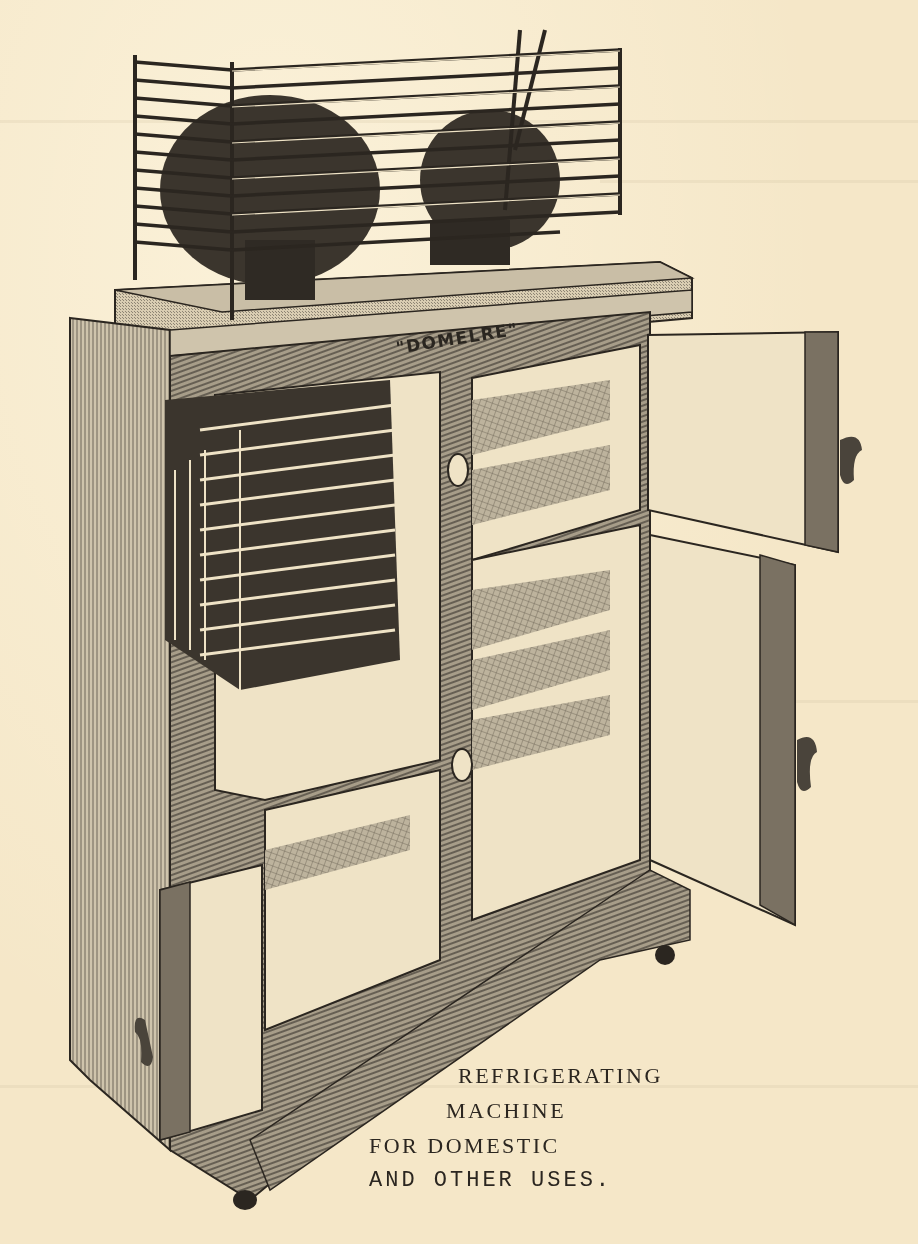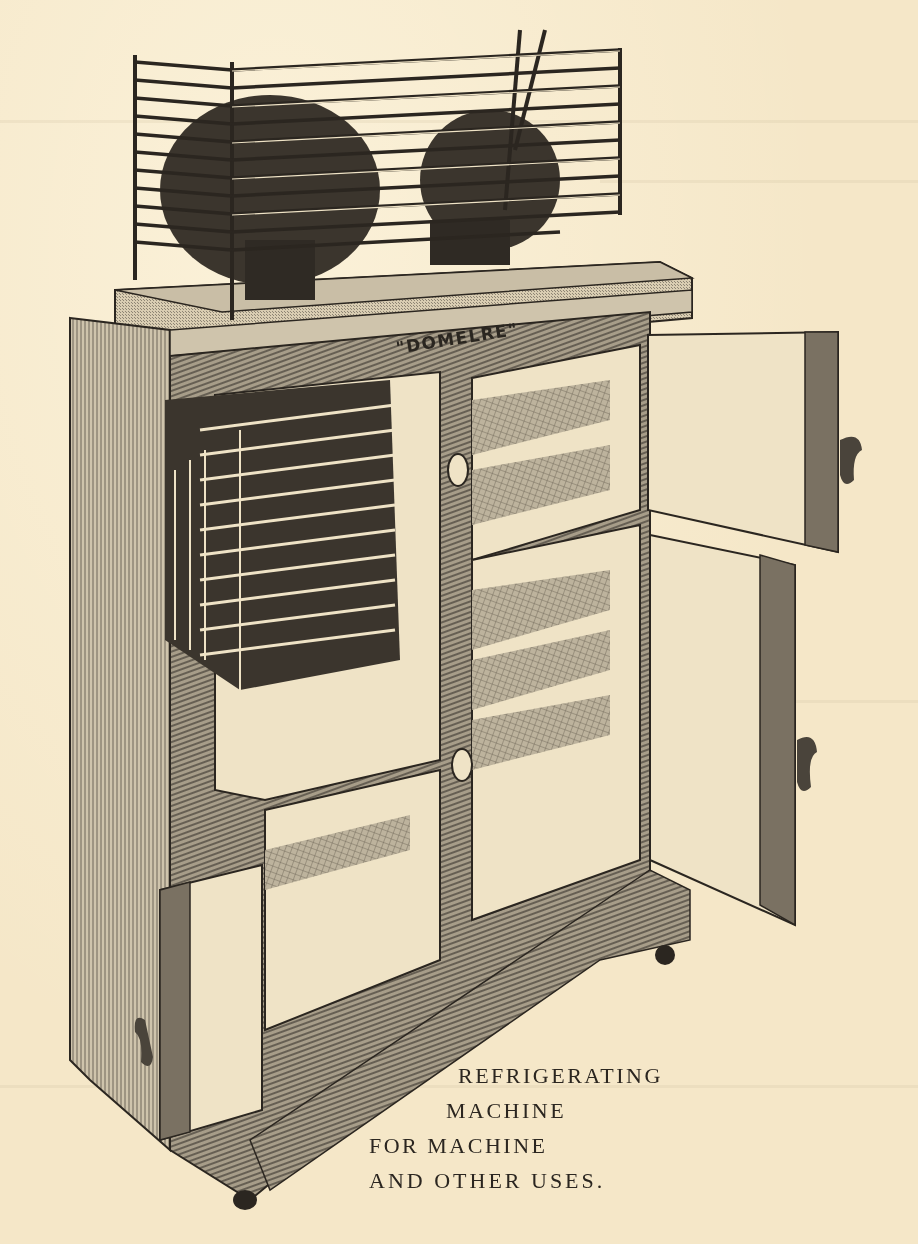--- a/index.html
+++ b/index.html
@@ -24,21 +24,21 @@
       color: #2b2620;
       font-family: "Liberation Serif", serif;
       font-size: 22px;
       letter-spacing: 2.5px;
       line-height: 35px;
       white-space: nowrap;
     }
     .cap1 { left: 418px; top: 1058px; margin-left: 40px; }
     .cap2 { left: 421px; top: 1093px; margin-left: 25px; }
     .cap3 { left: 369px; top: 1128px; }
-    .cap4 { left: 369px; top: 1163px; letter-spacing: 3px; }
+    .cap4 { left: 369px; top: 1163px; letter-spacing: 3px; font-family: Liberation Mono, monospace; }
     .brand-label {
       position: absolute; left: 396px; top: 338px;
       font-family: "DejaVu Sans", sans-serif; font-weight: bold;
       font-size: 17px; color: #2a2620; letter-spacing: 1.5px;
       transform: rotate(-9deg); transform-origin: left center;
     }
   </style>
 </head>
 <body>
 
@@ -180,14 +180,14 @@
 
   <polygon points="250,1140 650,870 690,890 690,940 600,960 270,1190" fill="url(#hatchD)" stroke="#2b2620" stroke-width="1.5"></polygon>
   <ellipse cx="665" cy="955" rx="10" ry="10" fill="#2b2620"></ellipse>
   <ellipse cx="245" cy="1200" rx="12" ry="10" fill="#2b2620"></ellipse>
 </svg>
 
 <div class="brand-label">"DOMELRE"</div>
 
 <div class="caption cap1">REFRIGERATING</div>
 <div class="caption cap2">MACHINE</div>
-<div class="caption cap3">FOR MACHINE</div>
+<div class="caption cap3">FOR DOMESTIC</div>
 <div class="caption cap4">AND OTHER USES.</div>
 
 </body></html>

